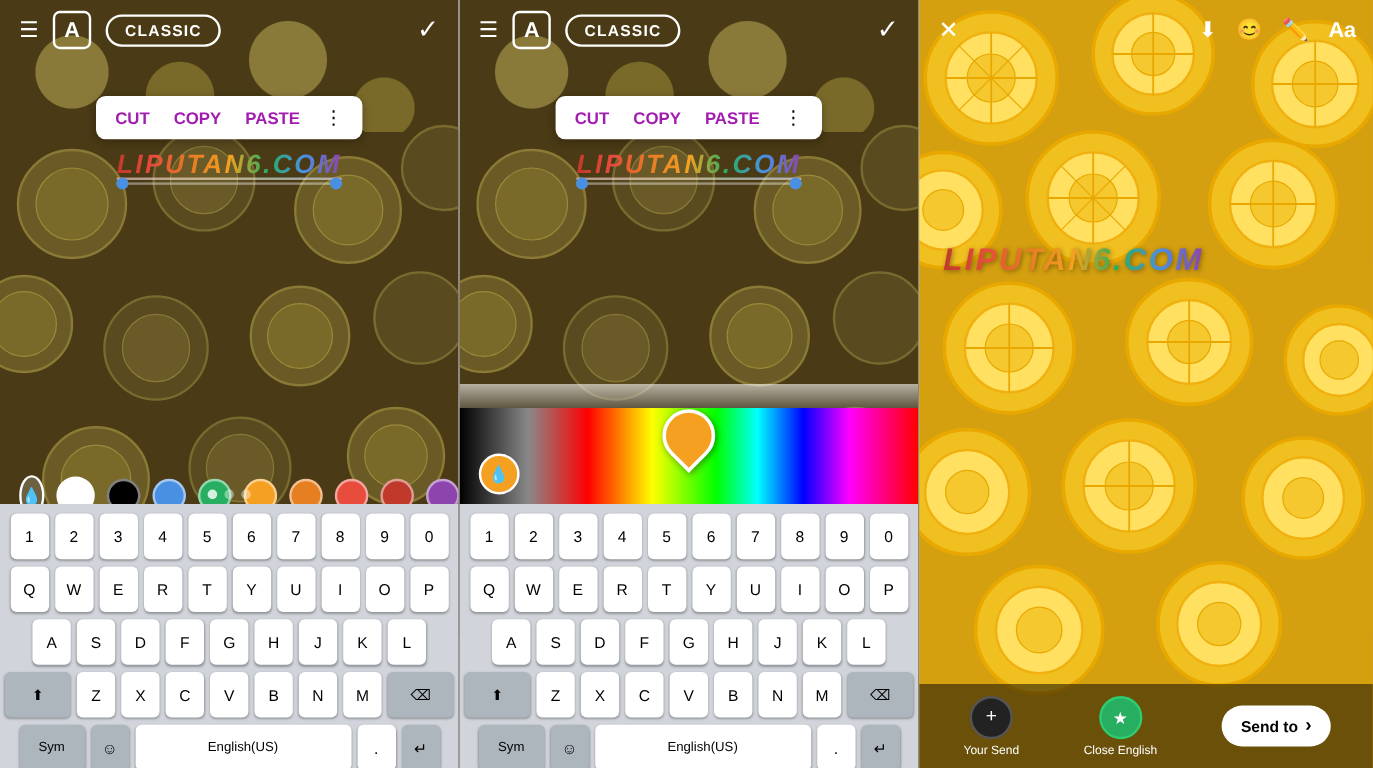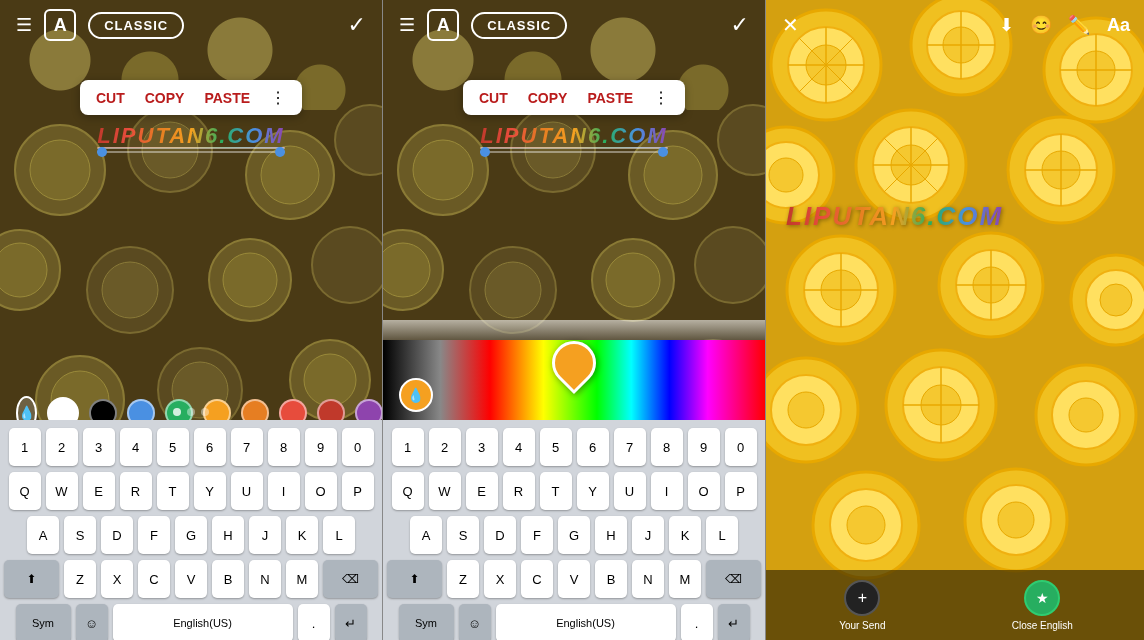--- a/index.html
+++ b/index.html
@@ -139,21 +139,21 @@
       display: flex;
       align-items: center;
       gap: 20px;
       margin-bottom: 8px;
       box-shadow: 0 2px 8px rgba(0,0,0,0.3);
     }
 
     .edit-menu-item {
       font-size: 14px;
       font-weight: 600;
-      color: #b91c1c;
+      color: #a21caf;
     }
 
     .edit-menu-dots {
       font-size: 16px;
       color: #000;
     }
 
     
     .watermark {
       font-size: 22px;
@@ -761,14 +761,18 @@
         <span style="color:white; font-size:16px;">+</span>
       </div>
       <span class="story-label">Your Send</span>
     </div>
     <div class="story-option">
       <div style="width:36px; height:36px; border-radius:50%; background:#27ae60; border:2px solid #2ecc71; display:flex; align-items:center; justify-content:center;">
         <span style="color:white; font-size:14px;">★</span>
       </div>
       <span class="story-label">Close English</span>
     </div>
+    <div class="send-to-btn">
+      <span>Send to</span>
+      <span style="font-size:16px;">›</span>
+    </div>
   </div>
 </div>
 
 </body></html>

